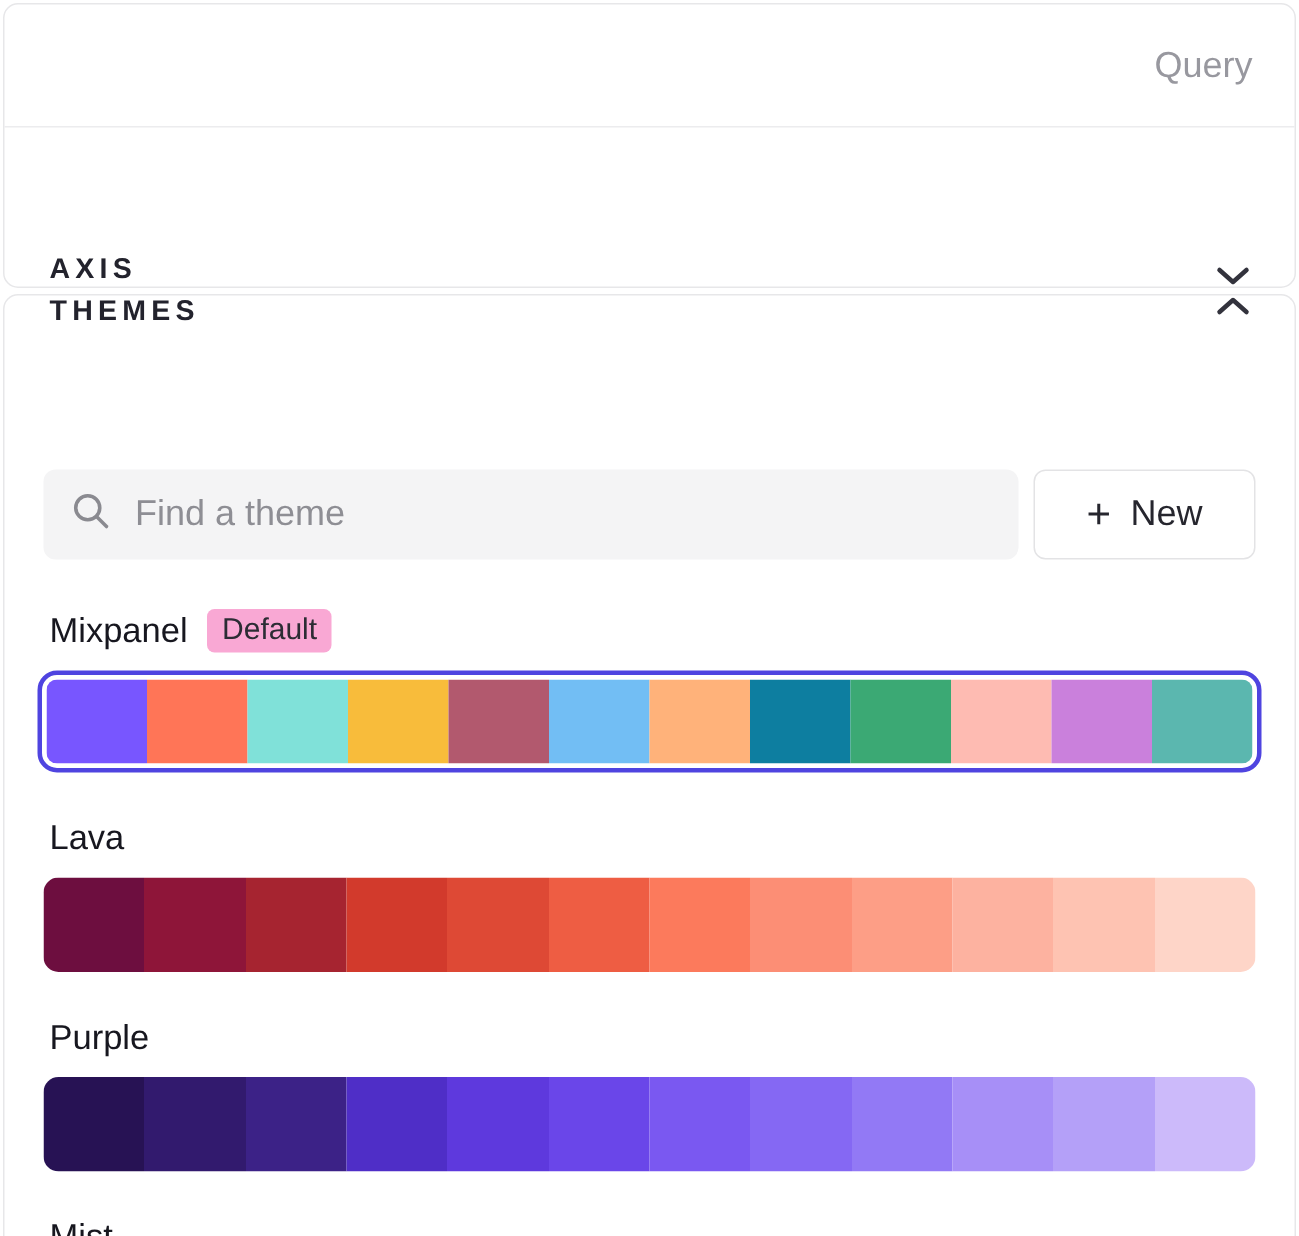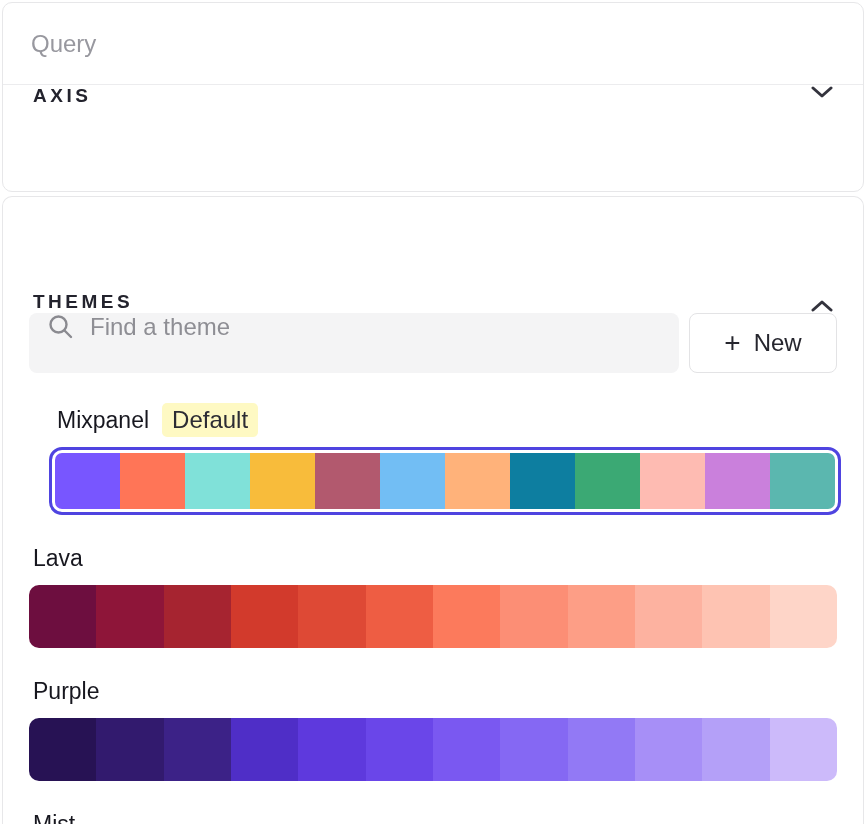--- a/index.html
+++ b/index.html
@@ -14,63 +14,63 @@
   .card-top {
     margin:2px 2px 0 2px; border-radius:10px; height:190px;
   }
   .card-themes {
     margin:4px 2px 0 2px; border-radius:10px 10px 0 0; border-bottom:none;
     height:640px; padding:0 26px;
   }
   
   .tabbar {
     height:82px; border-bottom:1px solid #ececee;
-    display:flex; align-items:flex-end; padding:0 28px; 
+    display:flex; align-items:flex-end; padding:0 28px; flex-direction:column;
   }
   .tab { font-size:24px; font-weight:500; position:relative; height:100%;
          display:flex; align-items:center; cursor:pointer; }
   .tab-inactive { color:#98989f; }
   .tab-active   { color:#4f44e0; }
   .tab-underline {
     position:absolute; left:0; right:0; bottom:0; height:5px;
     background:#4f44e0; border-radius:3px;
   }
   
   .axis-row {
-    height:106px; display:flex; align-items:flex-start;
+    height:106px; display:flex; align-items:flex-end;
     justify-content:space-between; padding:0 30px;
   }
   .section-title {
     font-size:19px; font-weight:700; letter-spacing:3.5px; color:#23232d;
   }
   .chevron svg { display:block; }
   .themes-header {
-    height:116px; display:flex; align-items:flex-end;
+    height:116px; display:flex; align-items:flex-start;
     justify-content:space-between; padding:0 4px;
   }
   
   .search-row { display:flex; gap:10px; height:60px; }
   .search-box {
     flex:1; background:#f4f4f5; border-radius:8px;
-    display:flex; align-items:flex-start; padding:0 18px; gap:16px;
+    display:flex; align-items:center; padding:0 18px; gap:16px;
   }
   .search-placeholder { font-size:24px; color:#8e8e94; }
   .new-btn {
     width:148px; border:1px solid #e3e3e5; border-radius:8px; background:#fff;
     display:flex; align-items:center; justify-content:center; gap:13px;
     font-size:24px; font-weight:500; color:#26262e; cursor:pointer;
   }
   .plus-glyph { font-size:28px; font-weight:400; line-height:1; color:#26262e; }
   
   .theme-item { margin-top:28px; }
-  .theme-item:first-child { margin-top:32px;margin-left:24px; }
+  .theme-item:first-child { margin-top:32px; }
   .theme-label-row { display:flex; align-items:center; gap:13px; margin-bottom:12px; height:30px; padding:0 4px; }
   .theme-name { font-size:23px; font-weight:500; color:#17171f; }
   .theme-badge {
-    background:#fef9c3; color:#2c2c34; font-size:24px;
+    background:#f9a8d4; color:#2c2c34; font-size:20px;
     padding:3px 10px; border-radius:5px;
   }
   .swatch-ring {
     border:3px solid #4f44e0; border-radius:13px; padding:3px;
     margin:0 -4px; background:#fff;
   }
   .swatch-ring.no-ring { border:none; padding:0; margin:0; background:none; }
   .swatch-row {
     display:flex; height:63px; border-radius:10px; overflow:hidden; cursor:pointer;
   }

